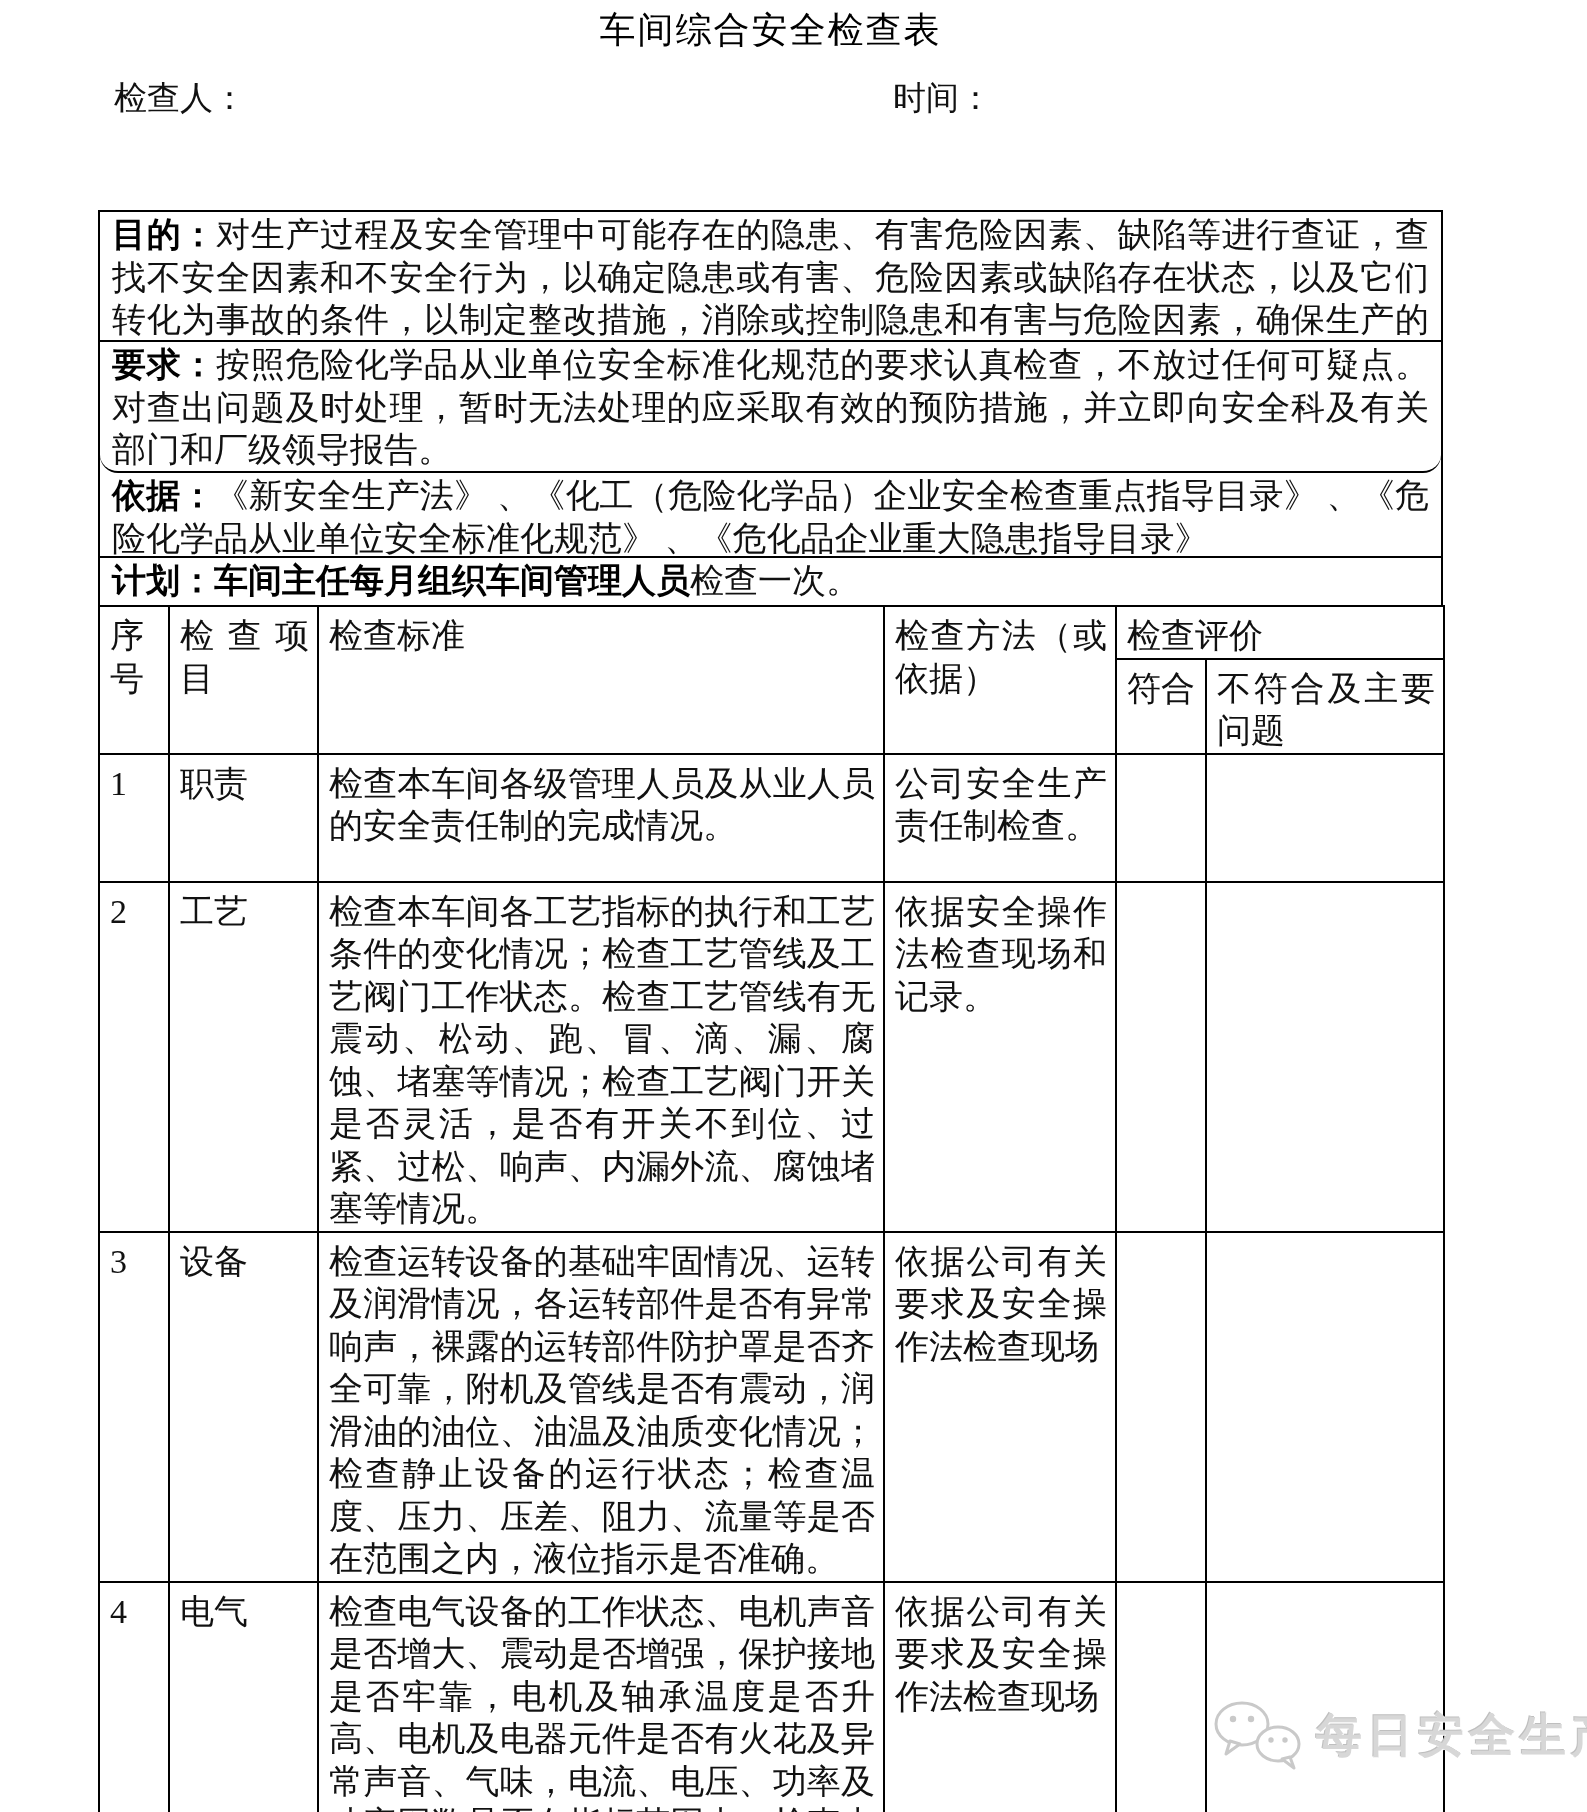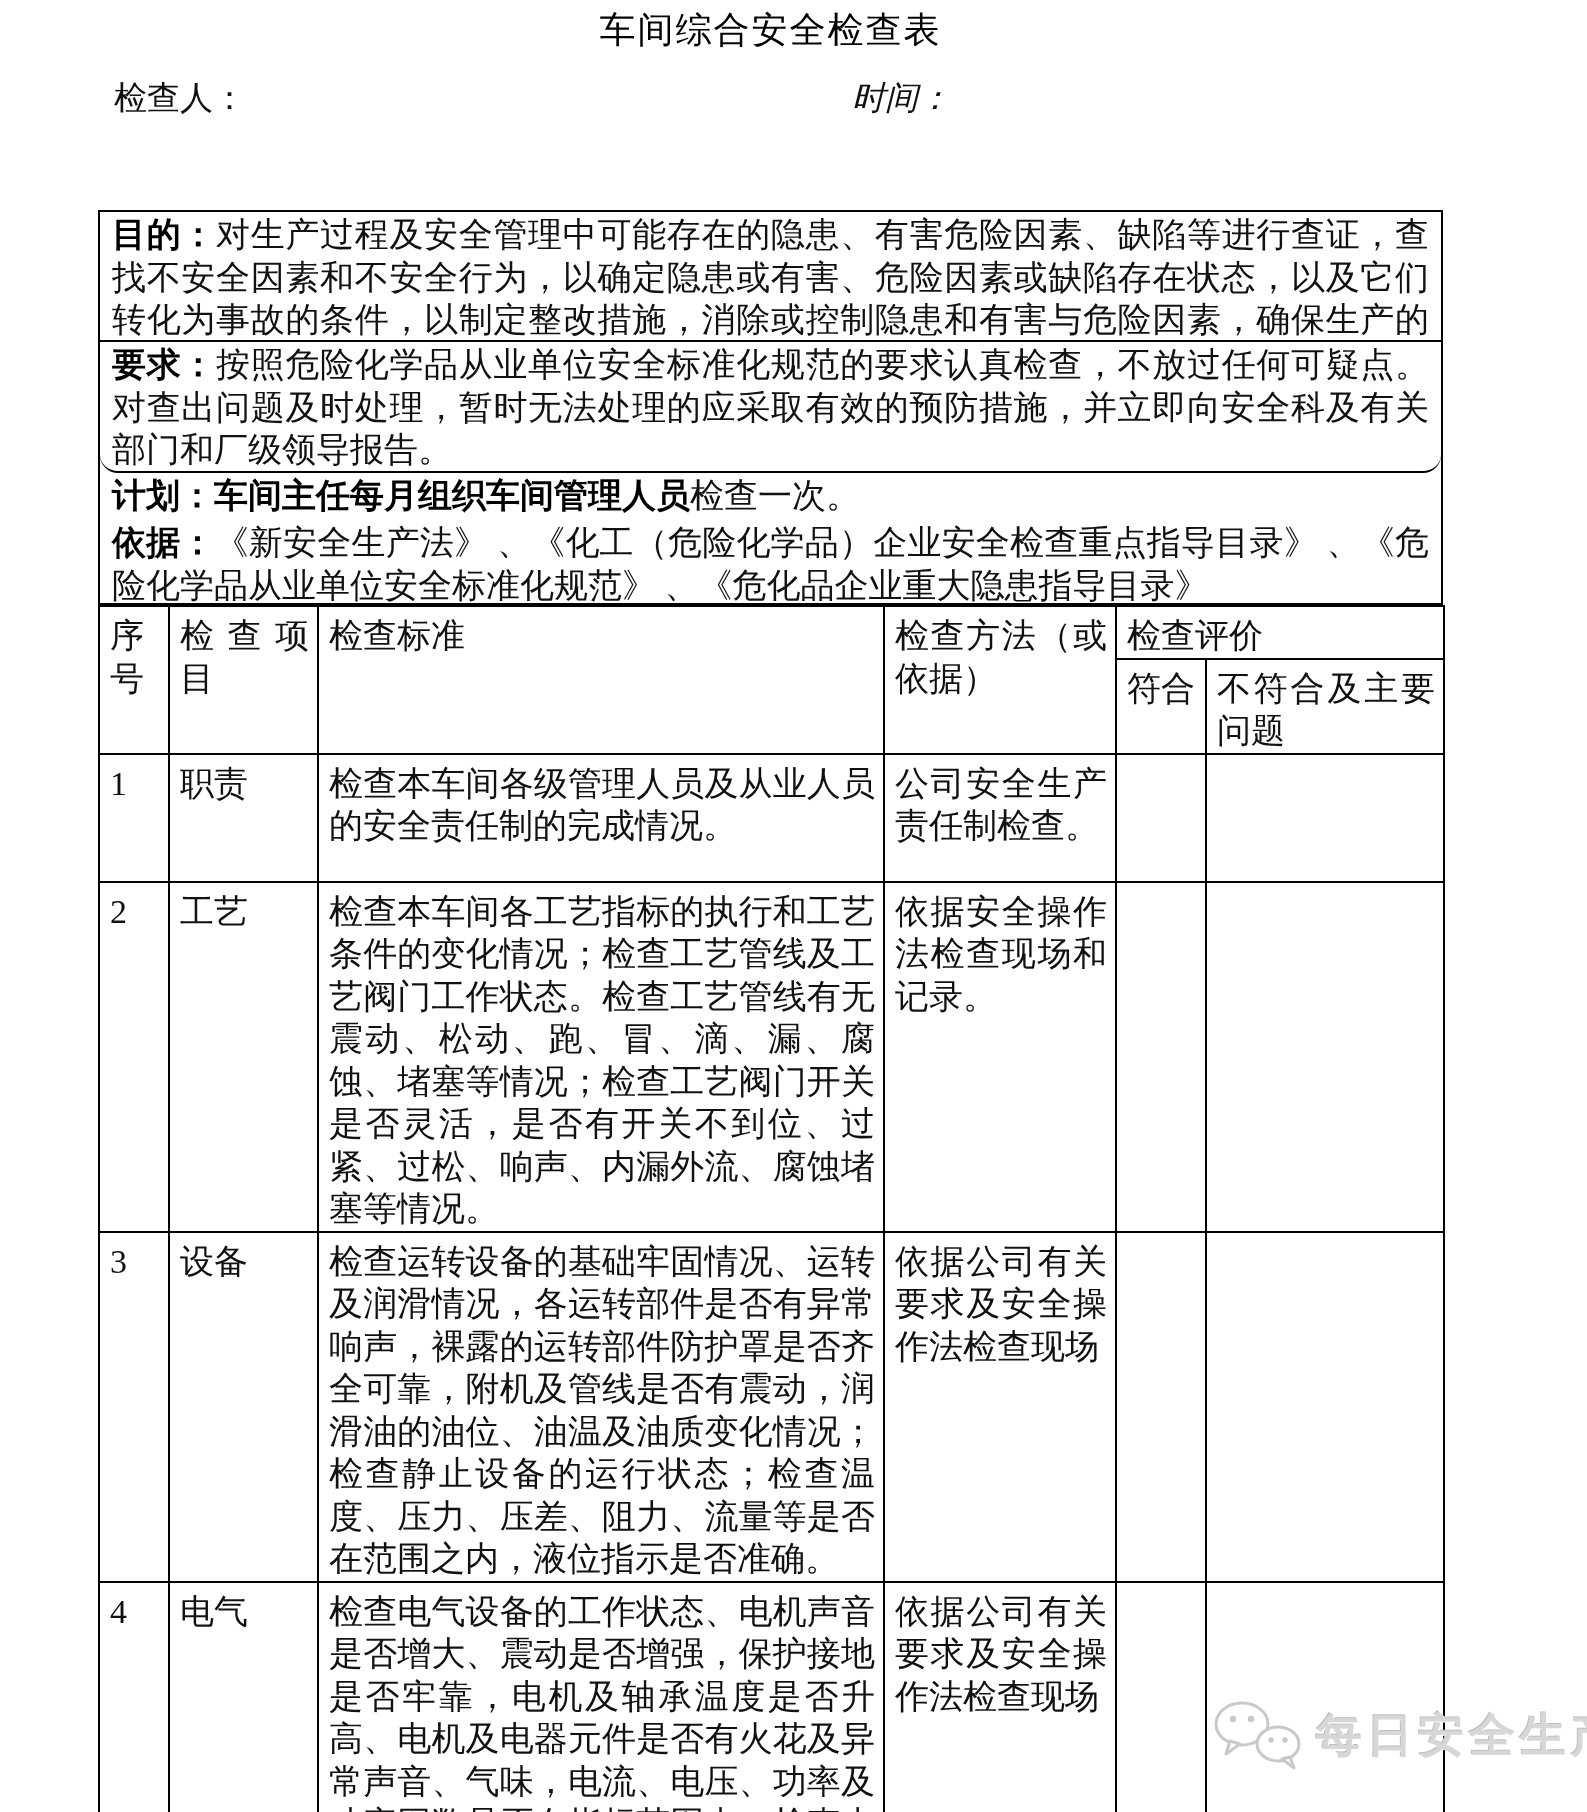--- a/index.html
+++ b/index.html
@@ -7,21 +7,21 @@
        font-family:"Liberation Serif","DejaVu Serif",serif;color:#111;}
   .page{position:absolute;inset:0;}
 
   .doc-title{position:absolute;top:6px;left:98px;width:1345px;text-align:center;
     font-family:"Liberation Sans","DejaVu Sans",sans-serif;font-weight:normal;
     font-size:36px;letter-spacing:2px;color:#000;}
 
   .info-line{position:absolute;left:0;top:0;width:1587px;height:44px;font-size:33px;}
   .info-line span{position:absolute;white-space:nowrap;}
   #info1{top:76px;} #info2{top:120px;}
-  .pos-a{left:114px;} .pos-b{left:852px;font-style:italic;} .pos-c{left:607px;} .pos-d{left:1042px;}
+  .pos-a{left:114px;} .pos-b{left:893px;} .pos-c{left:607px;} .pos-d{left:1042px;}
 
   .sections{position:absolute;top:210px;left:98px;width:1345px;border:2px solid #000;
     box-sizing:border-box;background:#fff;}
   .section{box-sizing:border-box;padding:1px 12px 0 12px;font-size:34px;line-height:42.5px;
     text-align:justify;overflow:hidden;}
   .section.rule{border-bottom:2px solid #000;}
   #sec-purpose{height:130px;} #sec-requirement{height:131px;border-radius:18px;}
   #sec-basis{height:85px;} #sec-plan{height:47px;}
   .sec-label,.sec-bold{font-family:"Liberation Sans","DejaVu Sans",sans-serif;
     font-weight:bold;color:#000;}
@@ -55,25 +55,25 @@
     <span class="pos-b">时间：</span>
   </div>
 
   <div class="sections">
     <div class="section rule" id="sec-purpose">
       <span class="sec-label">目的：</span><span>对生产过程及安全管理中可能存在的隐患、有害危险因素、缺陷等进行查证，查找不安全因素和不安全行为，以确定隐患或有害、危险因素或缺陷存在状态，以及它们转化为事故的条件，以制定整改措施，消除或控制隐患和有害与危险因素，确保生产的安全。</span>
     </div>
     <div class="section rule" id="sec-requirement">
       <span class="sec-label">要求：</span><span>按照危险化学品从业单位安全标准化规范的要求认真检查，不放过任何可疑点。对查出问题及时处理，暂时无法处理的应采取有效的预防措施，并立即向安全科及有关部门和厂级领导报告。</span>
     </div>
+    <div class="section rule" id="sec-basis">
+      <span class="sec-label">依据：</span><span>《新安全生产法》 、《化工（危险化学品）企业安全检查重点指导目录》 、《危险化学品从业单位安全标准化规范》 、《危化品企业重大隐患指导目录》</span>
+    </div>
     <div class="section" id="sec-plan">
       <span class="sec-label">计划：</span><span class="sec-bold">车间主任每月组织车间管理人员</span><span>检查一次。</span>
-    </div>
-    <div class="section rule" id="sec-basis">
-      <span class="sec-label">依据：</span><span>《新安全生产法》 、《化工（危险化学品）企业安全检查重点指导目录》 、《危险化学品从业单位安全标准化规范》 、《危化品企业重大隐患指导目录》</span>
     </div>
   </div>
 
   <table class="check">
     <colgroup>
       <col class="c-seq">
         <col class="c-item">
         <col class="c-std">
       <col class="c-method">
         <col class="c-pass">

